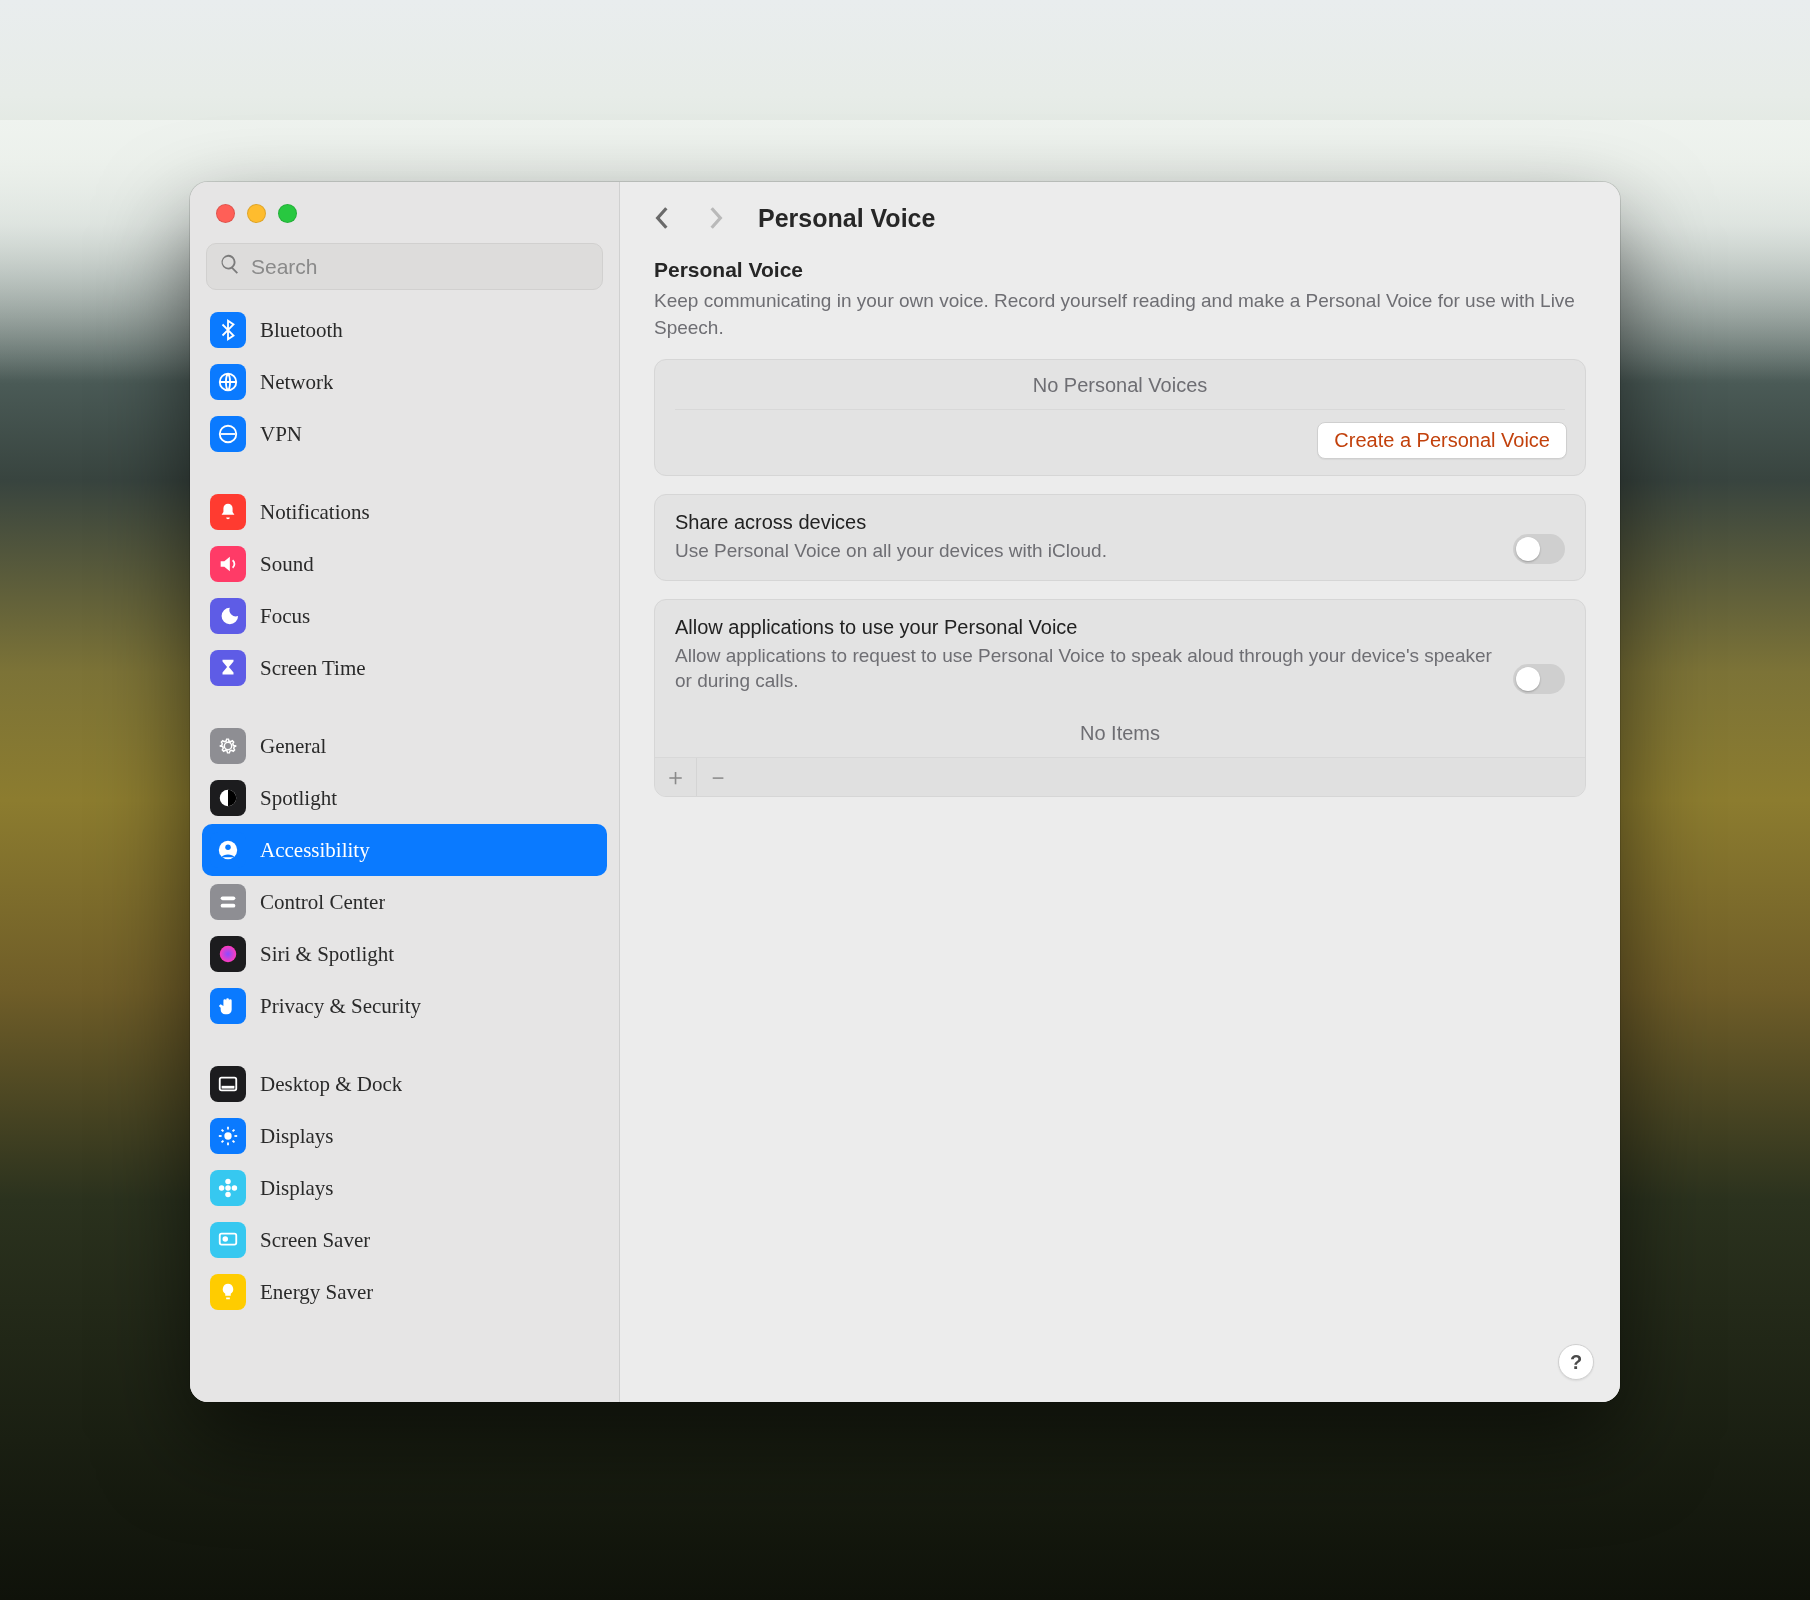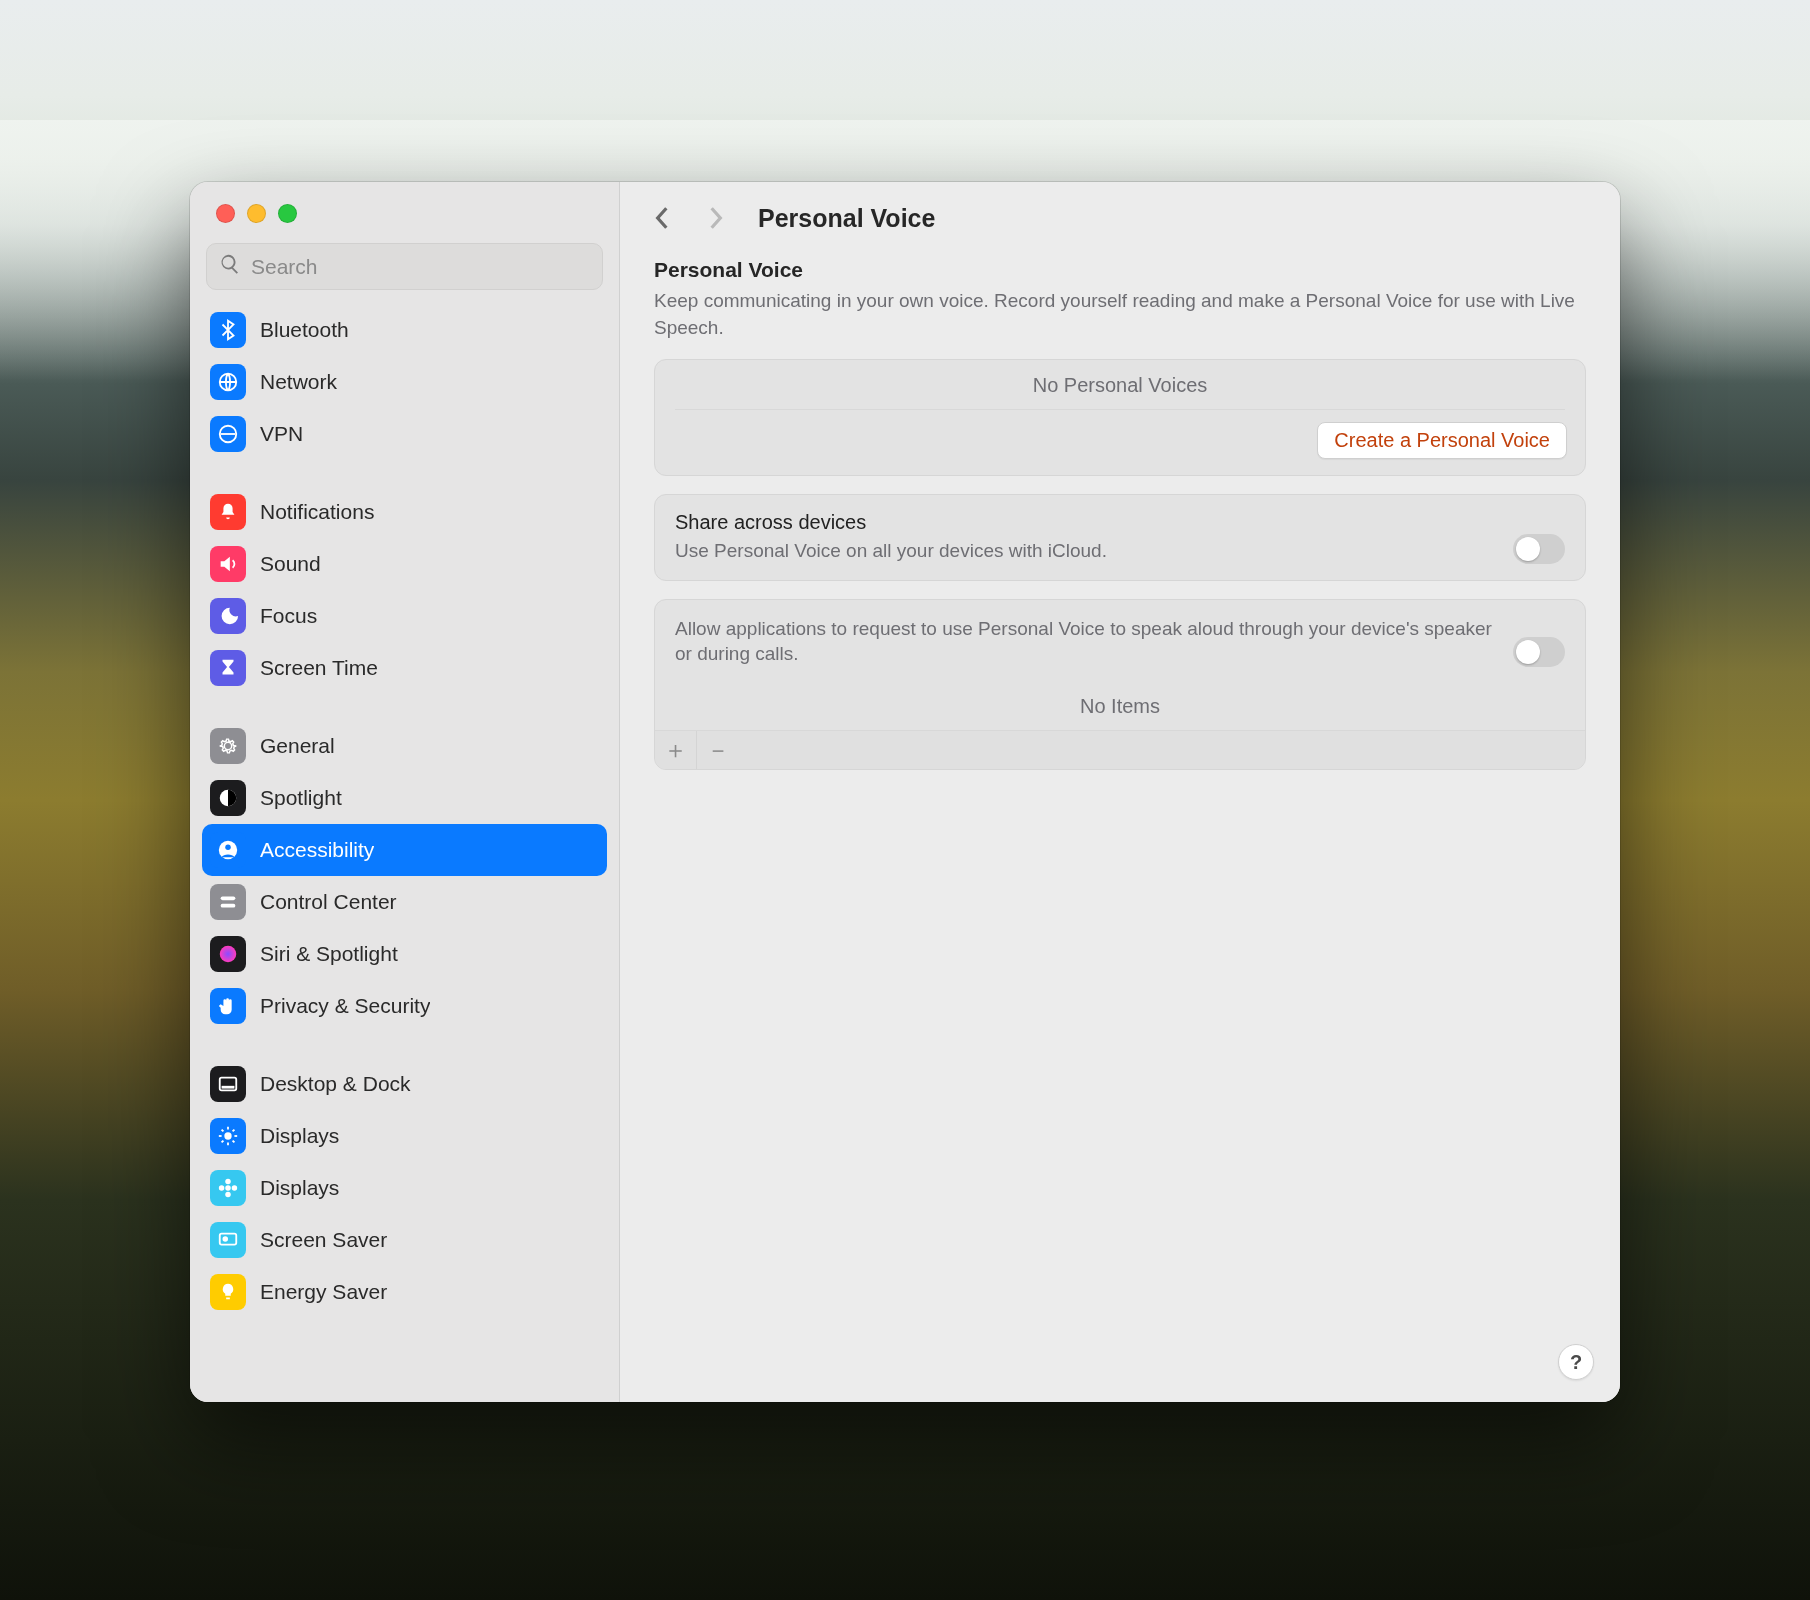--- a/index.html
+++ b/index.html
@@ -81,21 +81,21 @@
     border: none; background: transparent; outline: none;
     font-size: 21px; color: #5c5c5c; width: 100%;
   }
   .search input::placeholder { color: #8a8a8a; }
 
   .nav {
     flex: 1;
     overflow: hidden;
     padding: 0 12px 0 12px;
   }
-  .nav-list { display: flex; flex-direction: column; }
+  .nav-list { display: flex; flex-direction: column; font-family: Liberation Serif, serif; }
   .nav-item {
     display: flex; align-items: center; gap: 14px;
     padding: 8px 12px 8px 8px;
     border-radius: 10px;
     font-size: 21px;
     color: #2a2a2a;
     cursor: default;
     user-select: none;
   }
   .nav-item.selected {
@@ -473,20 +473,21 @@
               <div class="row-title">Share across devices</div>
               <div class="row-sub">Use Personal Voice on all your devices with iCloud.</div>
             </div>
             <div class="toggle" id="share-toggle"></div>
           </div>
         </div>
 
         <div class="card">
           <div class="card-row">
             <div class="row-text">
+              <div class="row-title">Allow applications to use your Personal Voice</div>
               <div class="row-sub">Allow applications to request to use Personal Voice to speak aloud through your device's speaker or during calls.</div>
             </div>
             <div class="toggle" id="allow-toggle"></div>
           </div>
           <div class="list-empty">No Items</div>
           <div class="list-footer">
             <div class="ft-btn">
               <span>＋</span>
             </div>
             <div class="ft-btn">

